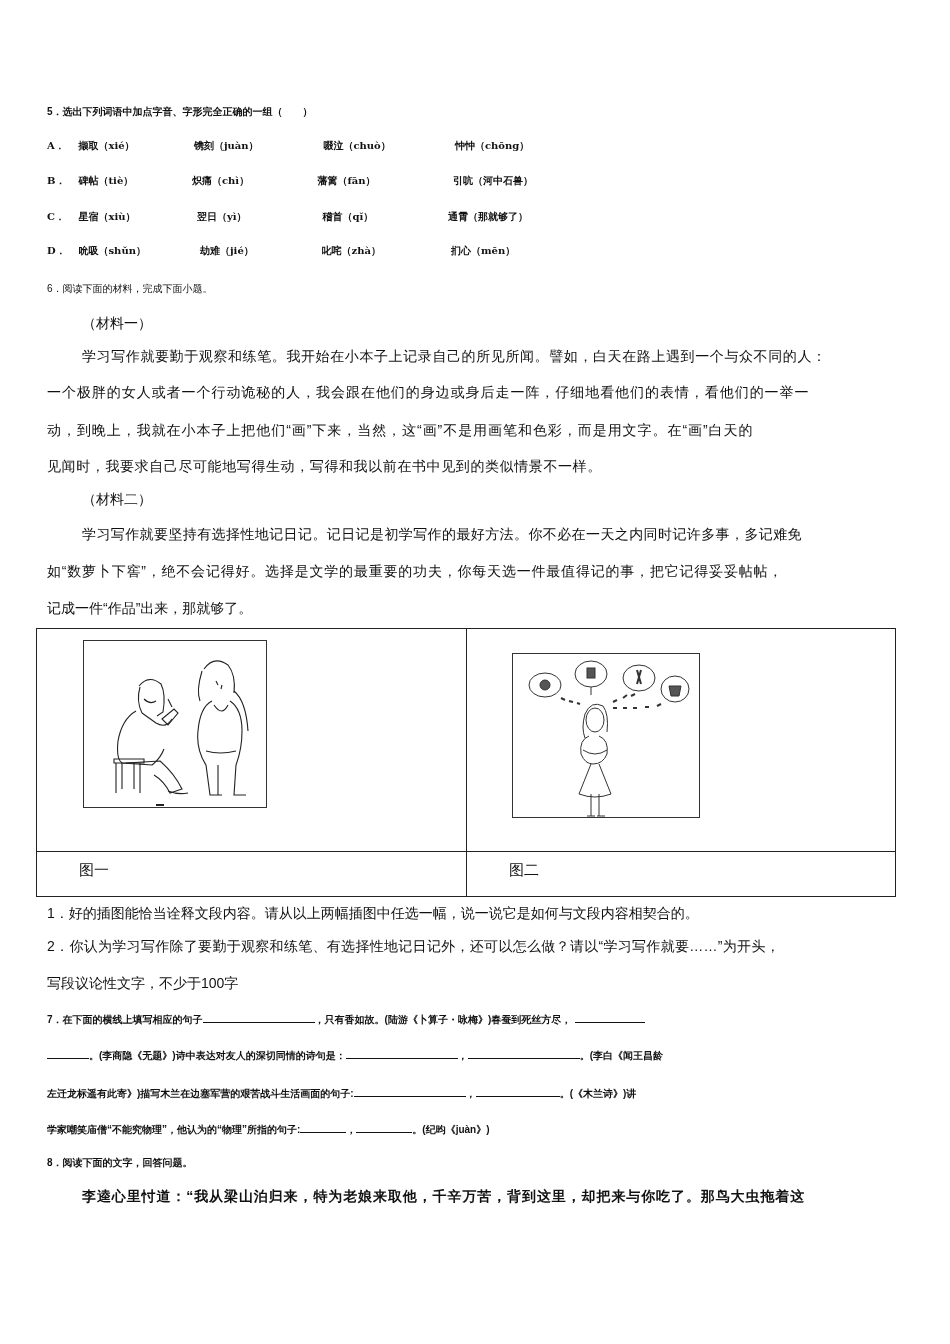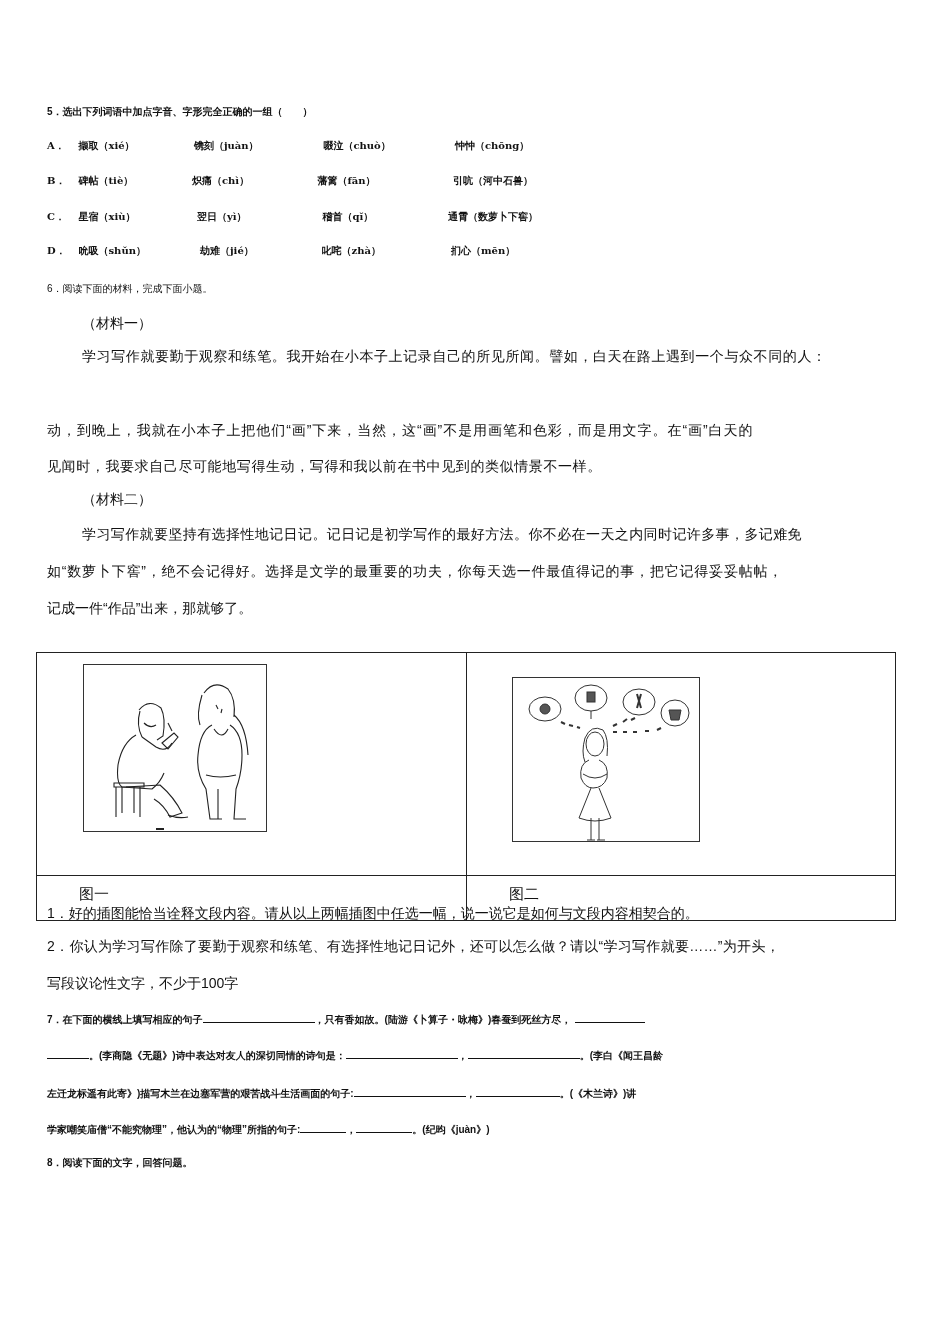--- a/index.html
+++ b/index.html
@@ -5,21 +5,21 @@
     html, body { margin: 0; padding: 0; background: #ffffff; }
     body { width: 950px; height: 1344px; position: relative; overflow: hidden; color: #111; }
     .page { position: absolute; left: 0; top: 0; width: 950px; height: 1344px; }
     .line { position: absolute; white-space: nowrap; font-size: 10px; line-height: 20px; }
     .serif { font-family: "DejaVu Serif", "Liberation Serif", serif; }
     .sans { font-family: "Liberation Sans", "DejaVu Sans", sans-serif; }
     .bold { font-weight: bold; }
     .opt span { display: inline-block; }
     .opt .lbl { width: 28px; }
     .blank { display: inline-block; border-bottom: 1px solid #111; height: 14px; vertical-align: baseline; }
-    .tbl { position: absolute; left: 36px; top: 628px; width: 860px; height: 269px; border: 1.5px solid #222; box-sizing: border-box; margin-top: 24px; }
+    .tbl { position: absolute; left: 36px; top: 628px; width: 860px; height: 269px; border: 1.5px solid #222; box-sizing: border-box; }
     .tbl .vdiv { position: absolute; left: 429px; top: 0; bottom: 0; border-left: 1px solid #222; }
     .tbl .hdiv { position: absolute; left: 0; right: 0; top: 222px; border-top: 1.5px solid #222; }
     .fig { position: absolute; border: 1.5px solid #333; background: #fff; }
     .caption { position: absolute; font-size: 15px; font-family: "Liberation Serif", serif; }
     svg { display: block; }
   </style>
 </head>
 <body>
 
 <div class="page">
@@ -38,33 +38,34 @@
     <span style="width:110px">碑帖（tiè）</span>
     <span style="width:122px">炽痛（chì）</span>
     <span style="width:132px">藩篱（fān）</span>
     <span>引吭（河中石兽）</span>
   </div>
   <div class="line serif bold opt" style="left:47px; top:207px;">
     <span class="lbl">C．</span>
     <span style="width:115px">星宿（xiù）</span>
     <span style="width:122px">翌日（yì）</span>
     <span style="width:122px">稽首（qǐ）</span>
-    <span>通霄（数萝卜下窖）</span>
+    <span>通霄（那就够了）</span>
   </div>
   <div class="line serif bold opt" style="left:47px; top:241px;">
     <span class="lbl">D．</span>
     <span style="width:118px">吮吸（shǔn）</span>
     <span style="width:118px">劫难（jié）</span>
     <span style="width:126px">叱咤（zhà）</span>
     <span>扪心（mēn）</span>
   </div>
 
   <div class="line sans" style="left:47px; top:279px;">6．阅读下面的材料，完成下面小题。</div>
   <div class="line sans" style="left:82px; top:313px; font-size:14px;">（材料一）</div>
   <div class="line sans" style="left:82px; top:346px; font-size:14px; letter-spacing:0.6px;">学习写作就要勤于观察和练笔。我开始在小本子上记录自己的所见所闻。譬如，白天在路上遇到一个与众不同的人：</div>
+  <div class="line sans" style="left:47px; top:382px; font-size:14px; letter-spacing:0.95px;">一个极胖的女人或者一个行动诡秘的人，我会跟在他们的身边或身后走一阵，仔细地看他们的表情，看他们的一举一</div>
   <div class="line sans" style="left:47px; top:420px; font-size:14px; letter-spacing:0.95px;">动，到晚上，我就在小本子上把他们“画”下来，当然，这“画”不是用画笔和色彩，而是用文字。在“画”白天的</div>
   <div class="line sans" style="left:47px; top:456px; font-size:14px; letter-spacing:0.6px;">见闻时，我要求自己尽可能地写得生动，写得和我以前在书中见到的类似情景不一样。</div>
 
   <div class="line sans" style="left:82px; top:489px; font-size:14px;">（材料二）</div>
   <div class="line sans" style="left:82px; top:524px; font-size:14px; letter-spacing:0.4px;text-align:right;">学习写作就要坚持有选择性地记日记。记日记是初学写作的最好方法。你不必在一天之内同时记许多事，多记难免</div>
   <div class="line sans" style="left:47px; top:561px; font-size:14px; letter-spacing:0.8px;">如“数萝卜下窖”，绝不会记得好。选择是文学的最重要的功夫，你每天选一件最值得记的事，把它记得妥妥帖帖，</div>
   <div class="line sans" style="left:47px; top:598px; font-size:14px;">记成一件“作品”出来，那就够了。</div>
 
   <div class="tbl">
     <div class="vdiv"></div>
@@ -143,14 +144,15 @@
     <span class="blank" style="width:42px"></span><span>。(李商隐《无题》)诗中表达对友人的深切同情的诗句是：</span><span class="blank" style="width:112px"></span><span>，</span><span class="blank" style="width:112px"></span><span>。(李白《闻王昌龄</span>
   </div>
   <div class="line sans bold" style="left:47px; top:1082px;">
     <span>左迁龙标遥有此寄》)描写木兰在边塞军营的艰苦战斗生活画面的句子:</span><span class="blank" style="width:112px"></span><span>，</span><span class="blank" style="width:84px"></span><span>。(《木兰诗》)讲</span>
   </div>
   <div class="line sans bold" style="left:47px; top:1118px;">
     <span>学家嘲笑庙僧“不能究物理”，他认为的“物理”所指的句子:</span><span class="blank" style="width:46px"></span><span>，</span><span class="blank" style="width:56px"></span><span>。(纪昀《juàn》)</span>
   </div>
 
   <div class="line sans bold" style="left:47px; top:1153px;">8．阅读下面的文字，回答问题。</div>
+  <div class="line sans bold" style="left:82px; top:1186px; font-size:14px; letter-spacing:0.9px;">李逵心里忖道：“我从梁山泊归来，特为老娘来取他，千辛万苦，背到这里，却把来与你吃了。那鸟大虫拖着这</div>
 
 </div>
 
 </body></html>

